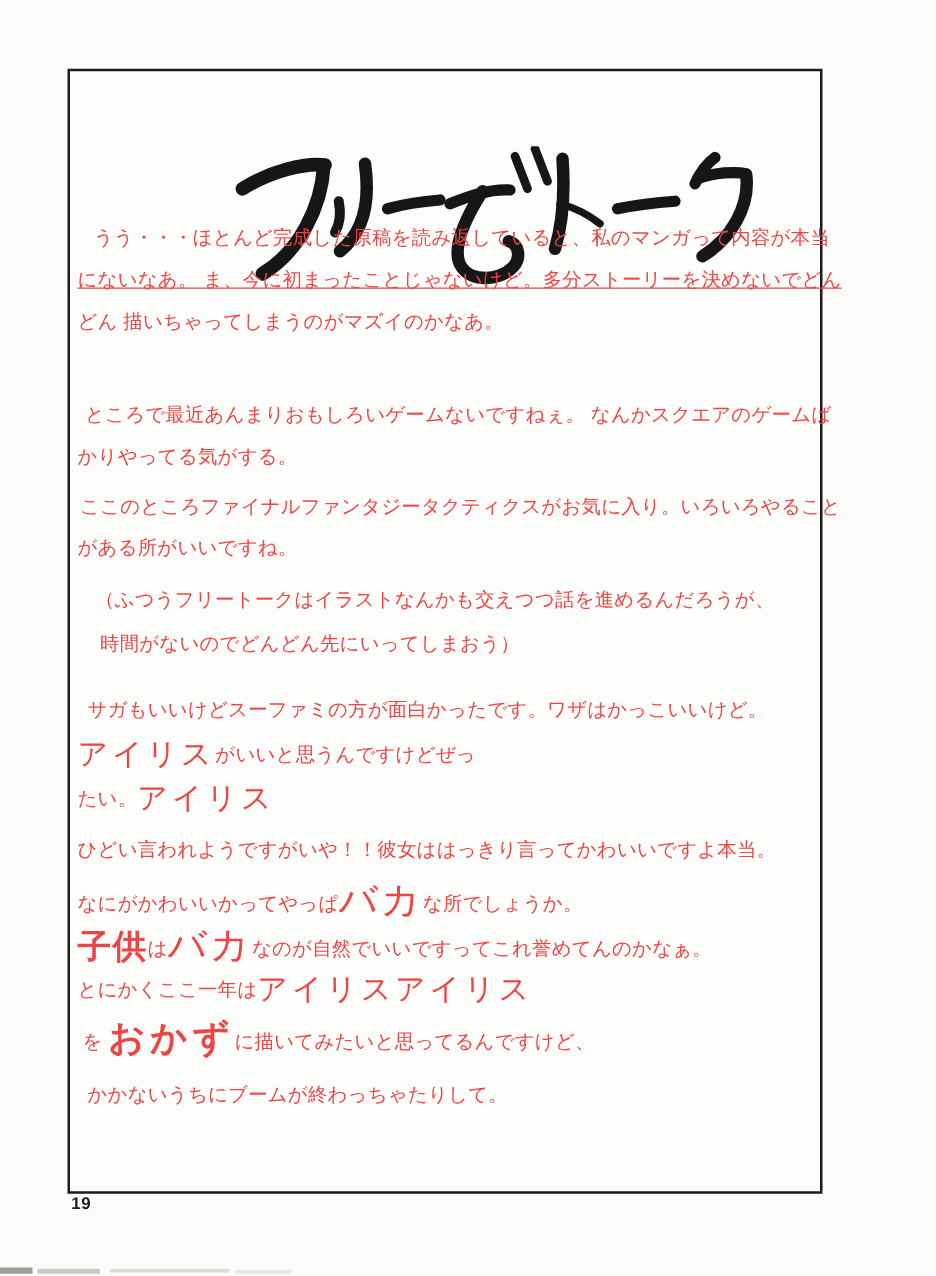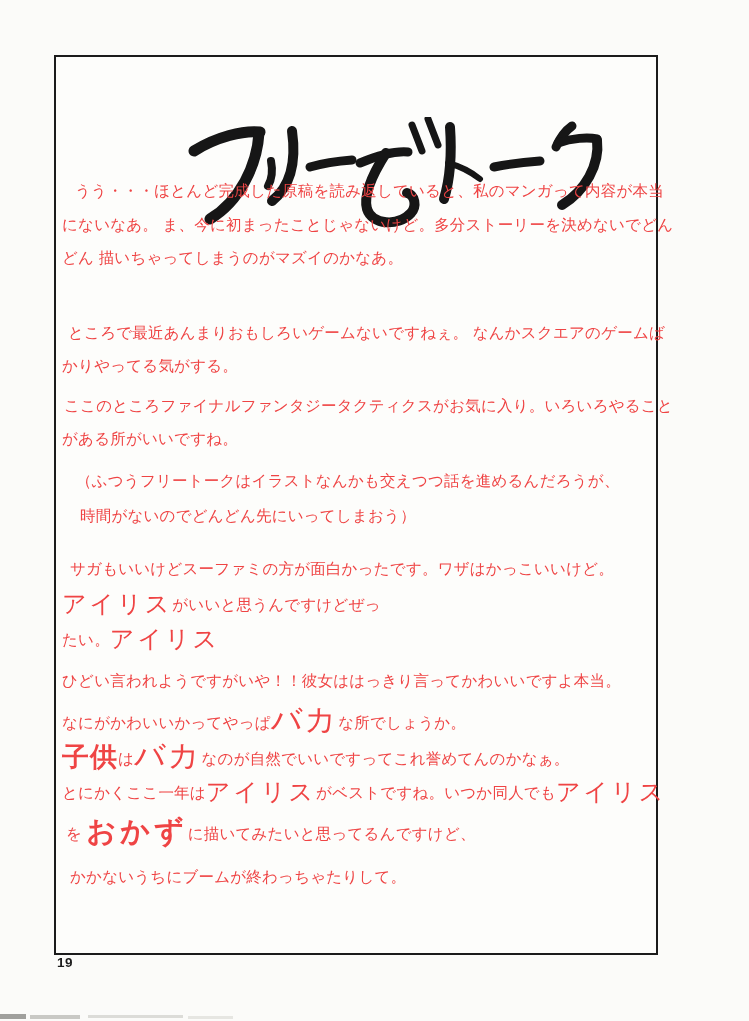--- a/index.html
+++ b/index.html
@@ -67,35 +67,35 @@
 
       <path stroke-width="9" d="M392,30 C396,21 401,14 408,9"></path>
       <path stroke-width="9" d="M394,26 C408,21 424,20 433,22"></path>
       <path stroke-width="10" d="M433,23 C436,48 421,74 398,88"></path>
     </svg>
   </div>
 </div>
 
 <div id="lines">
     <div class="line" style="top: 183px; left: 75px;"><span class="seg">うう・・・ほとんど完成した原稿を読み返していると、私のマンガって内容が本当</span></div>
-    <div class="line" style="top: 217px; left: 62px;"><span class="seg">にないなあ。 ま、今に初まったことじゃないけど。多分ストーリーを決めないでどん</span></div>
+    <div class="line" style="top: 217px; left: 62px; text-decoration: underline;"><span class="seg">にないなあ。 ま、今に初まったことじゃないけど。多分ストーリーを決めないでどん</span></div>
     <div class="line" style="top: 250px; left: 62px;"><span class="seg">どん 描いちゃってしまうのがマズイのかなあ。</span></div>
     <div class="line" style="top: 325px; left: 68px;"><span class="seg">ところで最近あんまりおもしろいゲームないですねぇ。 なんかスクエアのゲームば</span></div>
     <div class="line" style="top: 358px; left: 62px;"><span class="seg">かりやってる気がする。</span></div>
     <div class="line" style="top: 398px; left: 64px;"><span class="seg">ここのところファイナルファンタジータクティクスがお気に入り。いろいろやること</span></div>
     <div class="line" style="top: 431px; left: 62px;"><span class="seg">がある所がいいですね。</span></div>
     <div class="line" style="top: 473px; left: 76px;"><span class="seg">（ふつうフリートークはイラストなんかも交えつつ話を進めるんだろうが、</span></div>
     <div class="line" style="top: 508px; left: 80px;"><span class="seg">時間がないのでどんどん先にいってしまおう）</span></div>
     <div class="line" style="top: 561px; left: 70px;"><span class="seg">サガもいいけどスーファミの方が面白かったです。ワザはかっこいいけど。</span></div>
     <div class="line" style="top: 591px; left: 62px;"><span class="seg seg-xl">アイリス</span><span class="seg">がいいと思うんですけどぜっ</span></div>
     <div class="line" style="top: 626px; left: 62px;"><span class="seg">たい。</span><span class="seg seg-xl">アイリス</span></div>
     <div class="line" style="top: 673px; left: 62px;"><span class="seg">ひどい言われようですがいや！！彼女ははっきり言ってかわいいですよ本当。</span></div>
     <div class="line" style="top: 701px; left: 62px;"><span class="seg">なにがかわいいかってやっぱ</span><span class="seg seg-lg">バカ</span><span class="seg">な所でしょうか。</span></div>
     <div class="line" style="top: 737px; left: 62px;"><span class="seg seg-md">子供</span><span class="seg">は</span><span class="seg seg-lg">バカ</span><span class="seg">なのが自然でいいですってこれ誉めてんのかなぁ。</span></div>
-    <div class="line" style="top: 779px; left: 62px;"><span class="seg">とにかくここ一年は</span><span class="seg seg-xl">アイリス</span><span class="seg">がベストですね。いつか同人でも</span><span class="seg seg-xl">アイリス</span></div>
+    <div class="line" style="top: 779px; left: 62px;"><span class="seg">とにかくここ一年は</span><span class="seg seg-xl">アイリス</span><span class="seg seg-xl">アイリス</span></div>
     <div class="line" style="top: 814px; left: 66px;"><span class="seg">を </span><span class="seg seg-xb">おかず</span><span class="seg">に描いてみたいと思ってるんですけど、</span></div>
     <div class="line" style="top: 869px; left: 70px;"><span class="seg">かかないうちにブームが終わっちゃたりして。</span></div>
   </div>
 
 <div class="pagenum">19</div>
 
 <div class="artifact art-a"></div>
 <div class="artifact art-b"></div>
 <div class="artifact art-c"></div>
 <div class="artifact art-d"></div>

